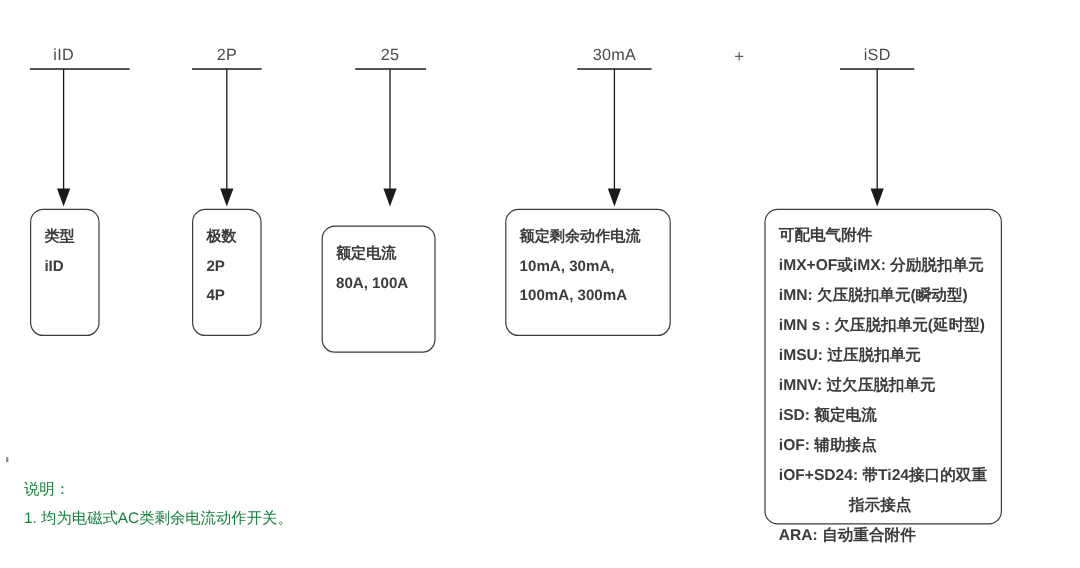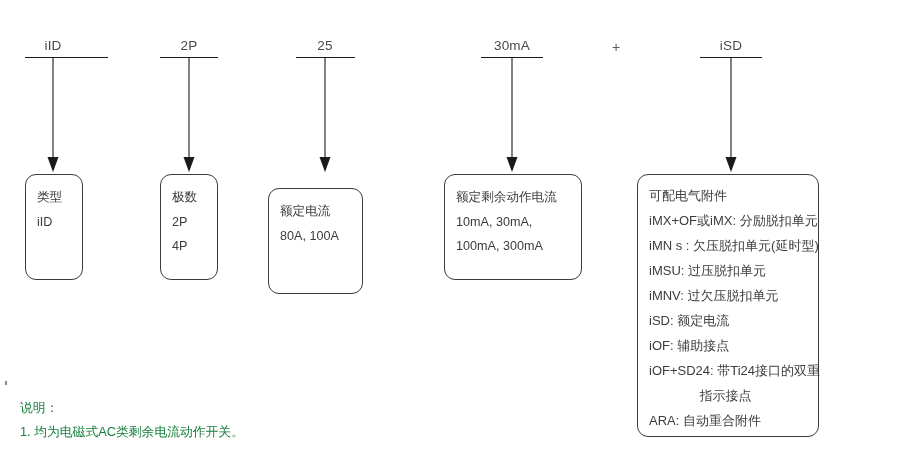--- a/index.html
+++ b/index.html
@@ -36,20 +36,21 @@
     white-space:nowrap;
   }
 
   
   .box{
     position:absolute;
     box-sizing:border-box;
     border:1.15px solid #3b3b3b;
     border-radius:11px;
     background:#ffffff;
+    font-weight:bold;
   }
   .box .inner{
     padding:10px 9px 0 11px;
     font-size:12.6px;
     line-height:1.95;
     color:#3c3c3c;
     white-space:nowrap;
   }
   .box.wide .inner{
     padding:9px 11px 0 11px;
@@ -128,32 +129,33 @@
     </div>
   </div>
 
   <div class="box" style="left:268px;top:188px;width:95px;height:106px;">
     <div class="inner">
       <span class="ln">额定电流</span>
       <span class="ln">80A, 100A</span>
     </div>
   </div>
 
-  <div class="box" style="left:444px;top:174px;width:138px;height:106px;">
+  <div class="box" style="left:421px;top:174px;width:138px;height:106px;">
     <div class="inner">
       <span class="ln">额定剩余动作电流</span>
       <span class="ln">10mA, 30mA,</span>
       <span class="ln">100mA, 300mA</span>
     </div>
   </div>
 
-  <div class="box wide" style="left:637px;top:174px;width:182px;height:263px;">
+  <div class="box wide" style="left:637px;top:174px;width:198px;height:263px;">
     <div class="inner">
       <span class="ln">可配电气附件</span>
       <span class="ln">iMX+OF或iMX: 分励脱扣单元</span>
+      <span class="ln">iMN: 欠压脱扣单元(瞬动型)</span>
       <span class="ln">iMN s : 欠压脱扣单元(延时型)</span>
       <span class="ln">iMSU: 过压脱扣单元</span>
       <span class="ln">iMNV: 过欠压脱扣单元</span>
       <span class="ln">iSD: 额定电流</span>
       <span class="ln">iOF: 辅助接点</span>
       <span class="ln">iOF+SD24: 带Ti24接口的双重</span>
       <span class="ln right">指示接点</span>
       <span class="ln">ARA: 自动重合附件</span>
     </div>
   </div>

